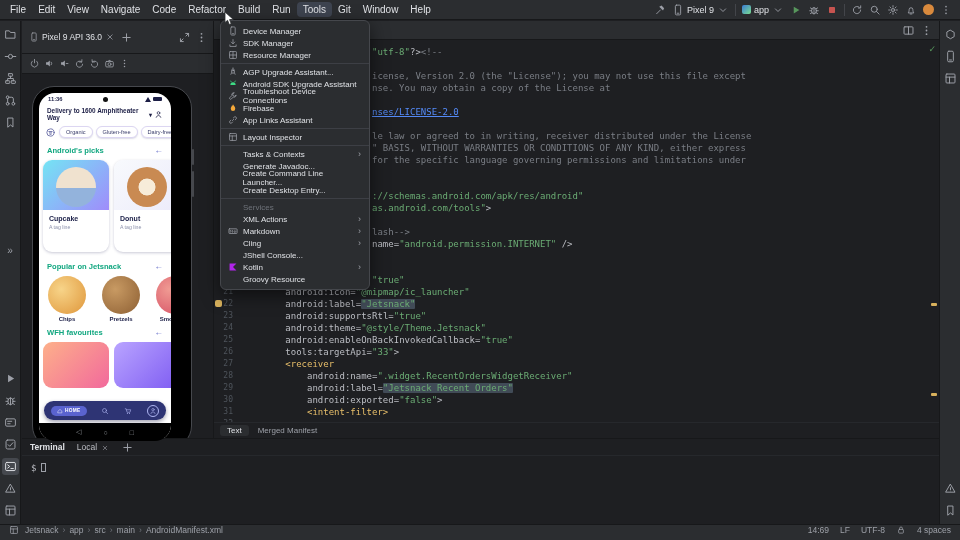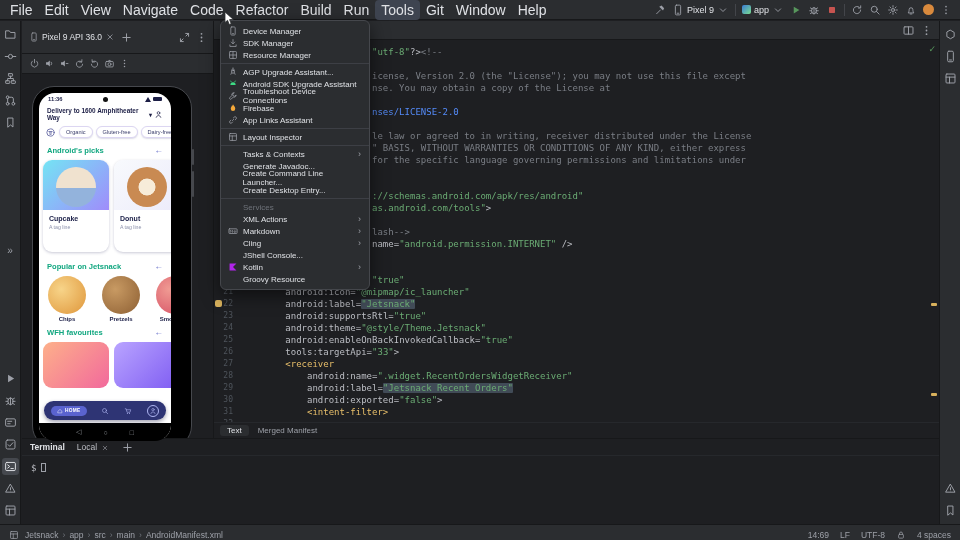--- a/index.html
+++ b/index.html
@@ -10,21 +10,21 @@
 .icon svg{display:block;width:13px;height:13px}
 .icon.xs svg{width:8px;height:8px}
 .icon.st svg{width:10px;height:10px}
 .icon.green{color:#57965c}.icon.red{color:#c75450}
 .tg{font-size:10px;line-height:1;color:#9da0a8}
 .avatarball{width:11px;height:11px;border-radius:50%;background:#d98a3d;display:block}
 .appmod{width:9px;height:9px;border-radius:2px;background:linear-gradient(135deg,#3b7bd6,#7adf8f);display:block}
 
 .topbar{position:absolute;left:0;top:0;width:960px;height:20px;background:#2b2d30;border-bottom:1px solid #17181a;display:flex;align-items:center;z-index:30}
 #menubar{display:flex;align-items:center;height:100%;padding-left:4px}
-.mi{padding:2px 6px;border-radius:4px;color:#dfe1e5;font-size:14px;cursor:default}
+.mi{padding:2px 6px;border-radius:4px;color:#dfe1e5;font-size:10px;cursor:default}
 .mi.active{background:#3e4450}
 #runbar{margin-left:auto;display:flex;align-items:center;gap:6px;padding-right:8px;font-size:9px;color:#dfe1e5}
 #runbar .icon svg{width:12px;height:12px}
 .widget{display:inline-flex;align-items:center;gap:3px}
 .widget .icon svg{width:11px;height:11px}
 .vsep{width:1px;height:12px;background:#43454a}
 
 .lstrip,.rstrip{position:absolute;top:21px;bottom:16px;width:21px;background:#2b2d30;display:flex;flex-direction:column;align-items:center;padding:5px 0;z-index:20}
 .lstrip{left:0;border-right:1px solid #17181a}
 .rstrip{right:0;border-left:1px solid #17181a}
@@ -94,21 +94,21 @@
 .etabs{height:19px;background:#2b2d30;border-bottom:1px solid #17181a;display:flex;align-items:center;padding:0 6px}
 .etab{display:flex;align-items:center;gap:4px;height:100%;padding:0 7px;font-size:8.5px;color:#dfe1e5;background:#1e1f22;border-bottom:2px solid #3574f0}
 #etabicons{display:flex;gap:5px}
 .ebody{position:absolute;top:20px;left:0;right:0;bottom:16px;overflow:hidden}
 .gutter{position:absolute;left:0;top:0;width:26px;padding-top:5px}
 .gn{height:12px;line-height:12px;text-align:right;padding-right:7px;font-family:"DejaVu Sans Mono",monospace;font-size:8px;color:#4e545b;position:relative}
 .gn.marked::before{content:"";position:absolute;left:1px;top:2px;width:7px;height:7px;border-radius:2px;background:#d8b15c}
 .code{position:absolute;left:28px;top:0;right:12px;padding-top:5px;font-family:"DejaVu Sans Mono",monospace;font-size:9px}
 .cl{height:12px;line-height:12px;white-space:pre}
 .tk-p{color:#bcbec4}.tk-c{color:#7a7e85}.tk-s{color:#6aab73}.tk-t{color:#e8bf6a}
-.tk-u{color:#548af7;}
+.tk-u{color:#548af7;text-decoration:underline}
 .tk-h{color:#6aab73;background:#414b57;border-radius:1px}
 .check{position:absolute;right:3px;top:3px;color:#57965c;font-size:9px}
 .smark{position:absolute;right:2px;width:6px;height:3px;background:#d8b15c;border-radius:1px}
 .ebtabs{position:absolute;left:0;right:0;bottom:0;height:16px;background:#1e1f22;border-top:1px solid #26282c;display:flex;align-items:center;gap:2px;padding-left:6px}
 .ebtab{padding:1px 7px;font-size:8px;color:#9da0a8;border-radius:3px}
 .ebtab.active{color:#dfe1e5;background:#2b2d30}
 
 .popup{position:absolute;left:220px;top:20px;width:150px;background:#2b2d30;border:1px solid #45474c;border-radius:6px;box-shadow:0 5px 18px rgba(0,0,0,.55);padding:4px 0;z-index:40}
 .pitem{display:flex;align-items:center;height:12px;padding:0 8px 0 6px;gap:4px;font-size:8px;color:#dfe1e5}
 .pitem.disabled{color:#6f737a}
@@ -118,21 +118,21 @@
 .psep{height:1px;background:#3d3f45;margin:2px 0}
 .cursor{position:absolute;left:224px;top:11px;z-index:60}
 
 .term{position:absolute;left:22px;right:21px;top:438px;height:86px;background:#1e1f22;border-top:1px solid #17181a}
 .thead{height:17px;display:flex;align-items:center;gap:12px;padding:0 8px;border-bottom:1px solid #26282c}
 .ttitle{font-size:8.5px;color:#dfe1e5;font-weight:bold}
 .ttab{display:flex;align-items:flex-end;gap:4px;font-size:8.5px;color:#bcbec4}
 .tbody{padding:7px 9px;font-family:"DejaVu Sans Mono",monospace;font-size:9px;color:#bcbec4}
 .cursorbox{display:inline-block;width:5px;height:9px;border:1px solid #9da0a8;margin-left:5px;vertical-align:-1px}
 
-.status{position:absolute;left:0;right:0;bottom:0;height:16px;background:#2b2d30;border-top:1px solid #17181a;display:flex;align-items:flex-end;gap:6px;padding:0 9px;font-size:8.5px;color:#9da0a8;z-index:25}
+.status{position:absolute;left:0;right:0;bottom:0;height:16px;background:#2b2d30;border-top:1px solid #17181a;display:flex;align-items:flex-start;gap:6px;padding:0 9px;font-size:8.5px;color:#9da0a8;z-index:25}
 .crumbs{display:flex;align-items:center;gap:4px}
 .crumbs .sep{color:#6f737a}
 .statr{margin-left:auto;display:flex;align-items:center;gap:11px}
 </style>
 </head>
 <body>
 
 <div id="app">
 
   <div class="topbar">

